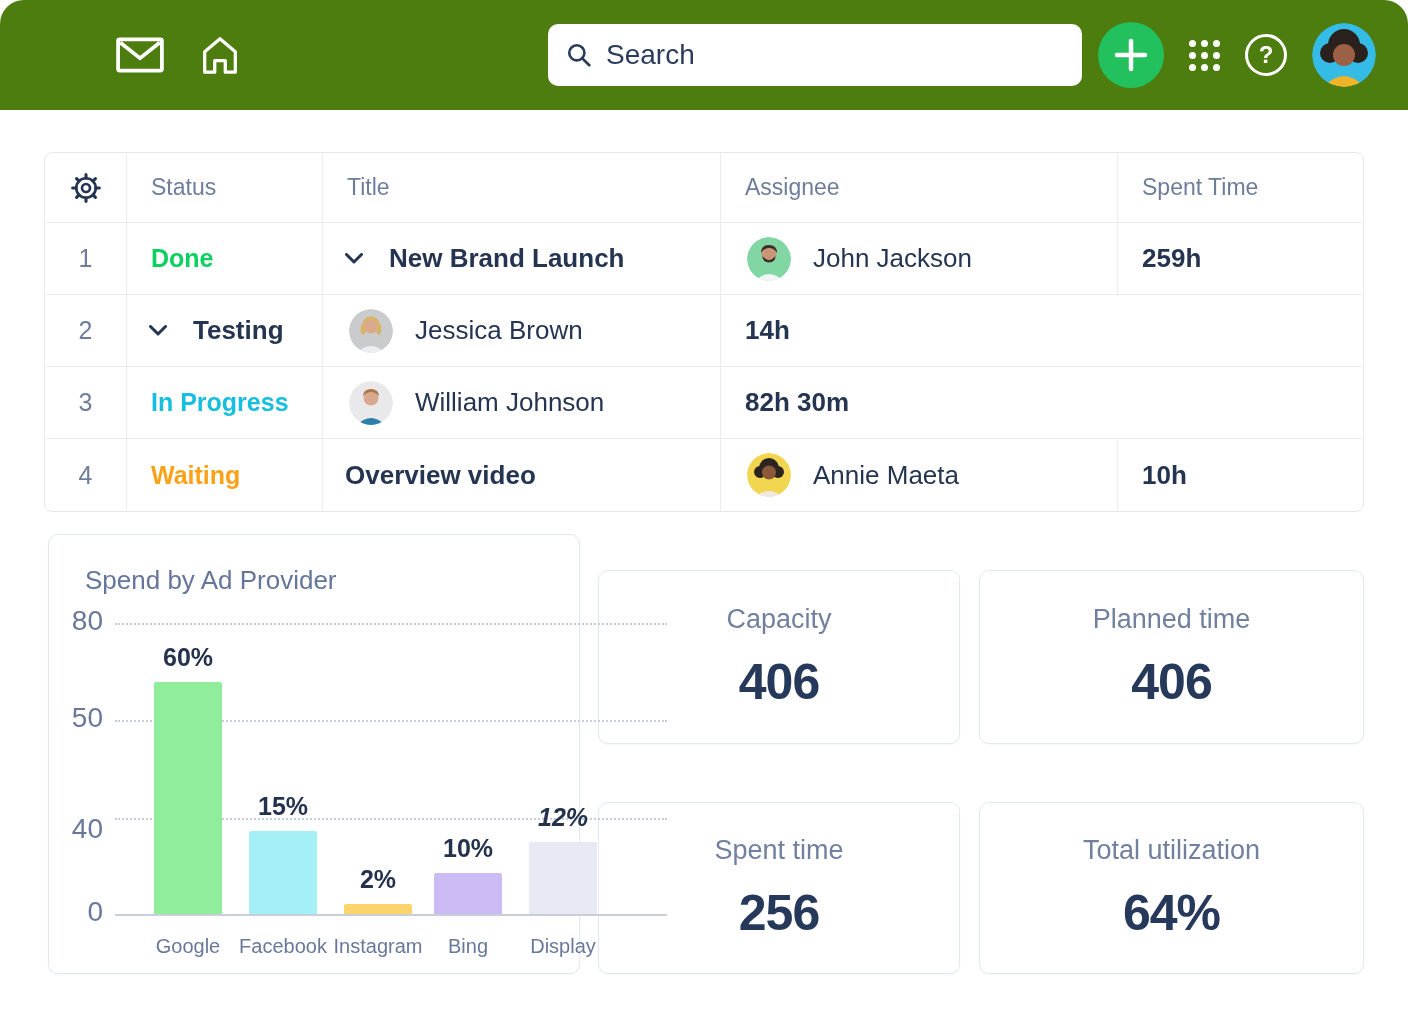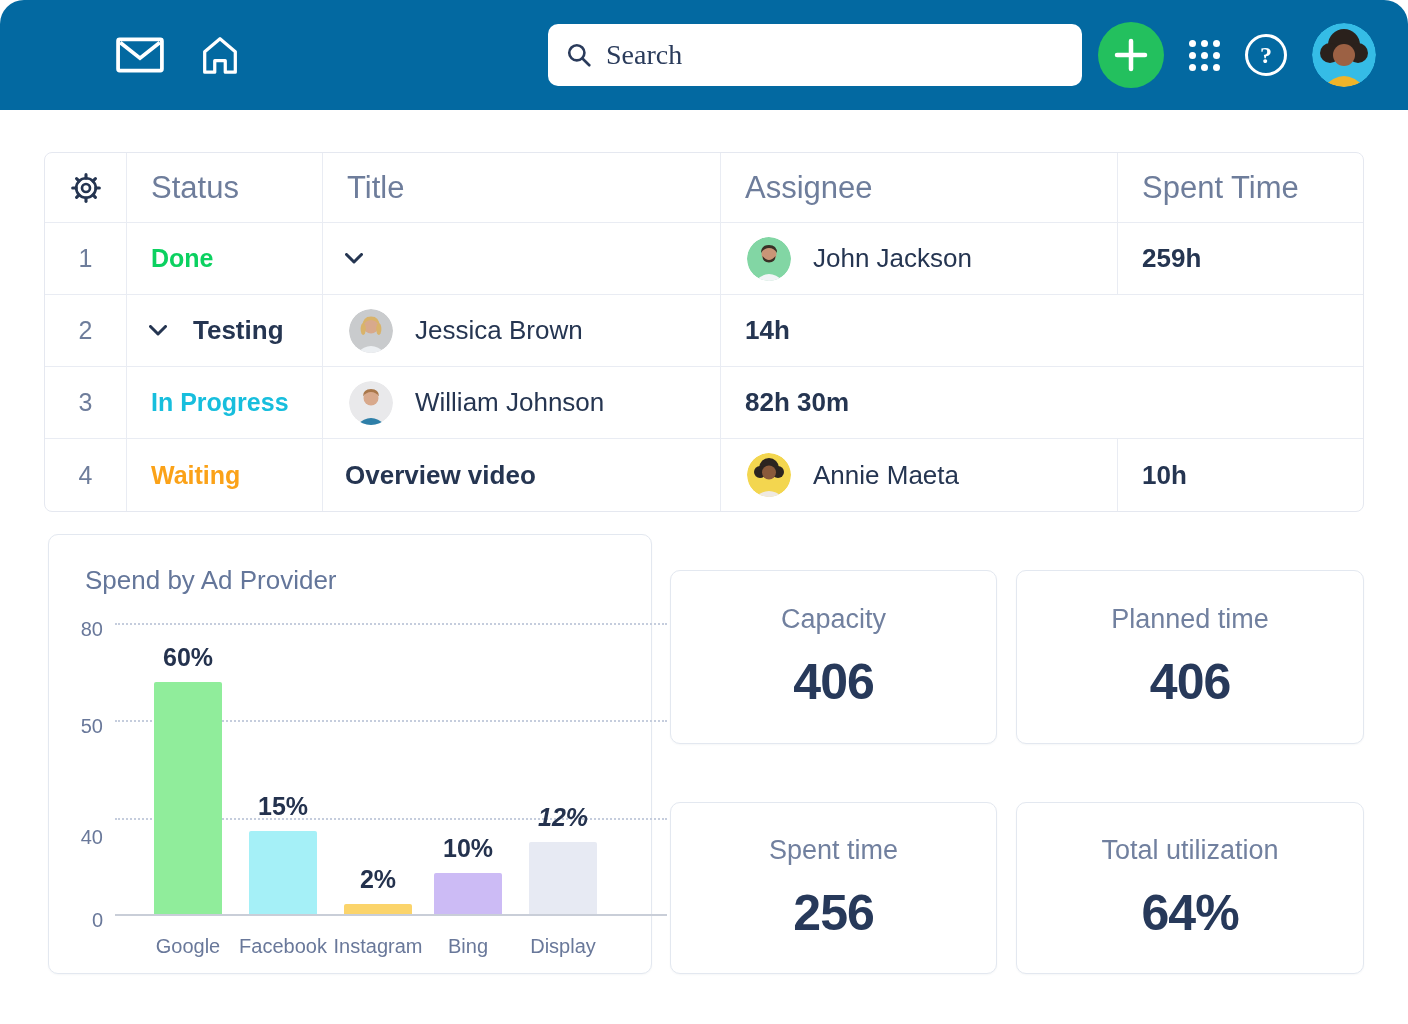--- a/index.html
+++ b/index.html
@@ -1,21 +1,21 @@
 <!DOCTYPE html>
 <html><head>
 <meta charset="utf-8">
 <style>
   * { box-sizing: border-box; margin: 0; padding: 0; }
   html,body { background:#ffffff; }
   body { font-family: "Liberation Sans", "DejaVu Sans", sans-serif; width:1408px; height:1024px; overflow:hidden; }
   .app { width:1408px; height:1024px; border-radius:24px; overflow:hidden; background:#fff; }
 
   
-  .topnav { position:relative; height:110px; background:#0369a1; display:flex; align-items:center;font-family:Liberation Serif, serif; }
+  .topnav { position:relative; height:110px; background:#4d7c0f; display:flex; align-items:center; }
   .nav-left { display:flex; align-items:center; gap:34px; margin-left:30px; }
   .icon-btn { background:none; border:none; cursor:pointer; display:flex; align-items:center; justify-content:center; }
   .hamburger { width:52px; display:flex; flex-direction:column; gap:11px; }
   .hamburger span { display:block; height:5px; border-radius:3px; background:#fff; }
   .searchbox { position:absolute; left:548px; top:24px; width:534px; height:62px; background:#fff; border-radius:10px; display:flex; align-items:center; padding:0 16px 0 18px; }
   .searchbox svg { flex:0 0 auto; margin-right:14px; }
   .searchbox input { border:none; outline:none; flex:1; font-size:28px; color:#2a3b5b; font-family:inherit; background:transparent; }
   .searchbox input::placeholder { color:#2a3b5b; opacity:1; }
   .nav-right { position:absolute; right:32px; top:0; height:110px; display:flex; align-items:center; gap:25px; }
   .plus-btn { width:66px; height:66px; border-radius:50%; background:#23c05e; border:none; cursor:pointer; display:flex; align-items:center; justify-content:center; }
@@ -25,38 +25,38 @@
   .avatar-btn { width:64px; height:64px; border-radius:50%; overflow:hidden; border:none; padding:0; cursor:pointer; background:none; }
 
   
   .task-table { margin:42px 44px 0 44px; border:1px solid #e5e8f0; border-radius:8px; overflow:hidden; background:#fff; }
   .t-row { display:grid; grid-template-columns:82px 196px 398px 1fr 245px; height:72px; border-bottom:1px solid #e9ecf3; }
   .t-row:last-child { border-bottom:none; }
   .t-head { height:70px; }
   .t-cell { display:flex; align-items:center; border-right:1px solid #e9ecf3; padding-left:24px; }
   .t-cell:last-child { border-right:none; }
   .t-cell.center { justify-content:center; padding-left:0; }
-  .t-head .t-cell { color:#6e7d9b; font-size:31px; font-weight:500; }
+  .t-head .t-cell { color:#6e7d9b; font-size:23px; font-weight:500; }
   .row-num { color:#6e7d9b; font-size:25px; font-weight:500; }
   .status-cell { font-size:25px; font-weight:600; }
   .title-cell { font-size:26px; font-weight:600; color:#253551; gap:26px; padding-left:22px; }
   .chev-btn { background:none; border:none; cursor:pointer; display:flex; align-items:center; padding:0; }
   .assignee-cell { font-size:26px; font-weight:500; color:#253551; gap:22px; padding-left:26px; }
   .time-cell { font-size:26px; font-weight:600; color:#253551; }
   .t-avatar { width:44px; height:44px; flex:0 0 auto; }
 
   
   .dashboard { display:flex; gap:18px; margin:22px 44px 0 48px; }
   .card { background:#fff; border:1px solid #e3e8f0; border-radius:10px; box-shadow:0 1px 2px rgba(36,50,78,.04); }
-  .chart-card { width:604px; height:440px; flex:0 0 auto; padding:30px 0 0 36px; }
+  .chart-card { width:532px; height:440px; flex:0 0 auto; padding:30px 0 0 36px; }
   .chart-title { color:#64769a; font-size:26px; font-weight:500; }
   .plot { position:relative; margin:18px 0 0 30px; width:552px; height:300px; }
   .gridline { position:absolute; left:0; right:0; height:0; border-top:2px dotted #c5cddd; }
   .baseline { position:absolute; left:0; right:0; height:0; border-top:2px solid #c9ced8; }
-  .ytick { position:absolute; right:calc(100% + 12px); transform:translateY(-55%); color:#69789a; font-size:20px;margin-top:8px; }
+  .ytick { position:absolute; right:calc(100% + 12px); transform:translateY(-55%); color:#69789a; font-size:28px; }
   .bar-col { position:absolute; bottom:0; }
   .bar { position:absolute; bottom:0; left:0; width:100%; border-radius:2px 2px 0 0; }
   .bar-value { position:absolute; left:50%; transform:translateX(-50%); color:#24324e; font-size:25px; font-weight:700; white-space:nowrap; }
   .xlabel { position:absolute; bottom:-44px; left:50%; transform:translateX(-50%); color:#69789a; font-size:20px; white-space:nowrap; }
 
   .stats-grid { flex:1; display:grid; grid-template-columns:301fr 320fr; grid-template-rows:210px 208px; column-gap:19px; row-gap:22px; }
   .stat-card { display:flex; flex-direction:column; align-items:center; justify-content:center; gap:18px;margin-top:36px; }
   .stat-label { color:#71809f; font-size:27px; font-weight:500; }
   .stat-value { color:#27395a; font-size:50px; font-weight:700; letter-spacing:-1px; }
 </style>
@@ -164,20 +164,21 @@
 
     <div class="t-row">
       <div class="t-cell center row-num">1</div>
       <div class="t-cell status-cell" style="color: rgb(11, 209, 96);">Done</div>
       <div class="t-cell title-cell">
         <button class="chev-btn" aria-label="expand">
           <svg width="18" height="11" viewBox="0 0 18 11" fill="none" stroke="#253551" stroke-width="3" stroke-linecap="round" stroke-linejoin="round">
               <polyline points="1.5,1.5 9,9 16.5,1.5"></polyline>
             </svg>
         </button>
+        <span>New Brand Launch</span>
       </div>
       <div class="t-cell assignee-cell">
         <svg class="t-avatar" viewBox="0 0 44 44">
           <defs>
               <clipPath id="av0">
                 <circle cx="22" cy="22" r="22"></circle>
               </clipPath>
             </defs>
           <g clip-path="url(#av0)">
             <circle cx="22" cy="22" r="22" fill="#82d6a4"></circle>

